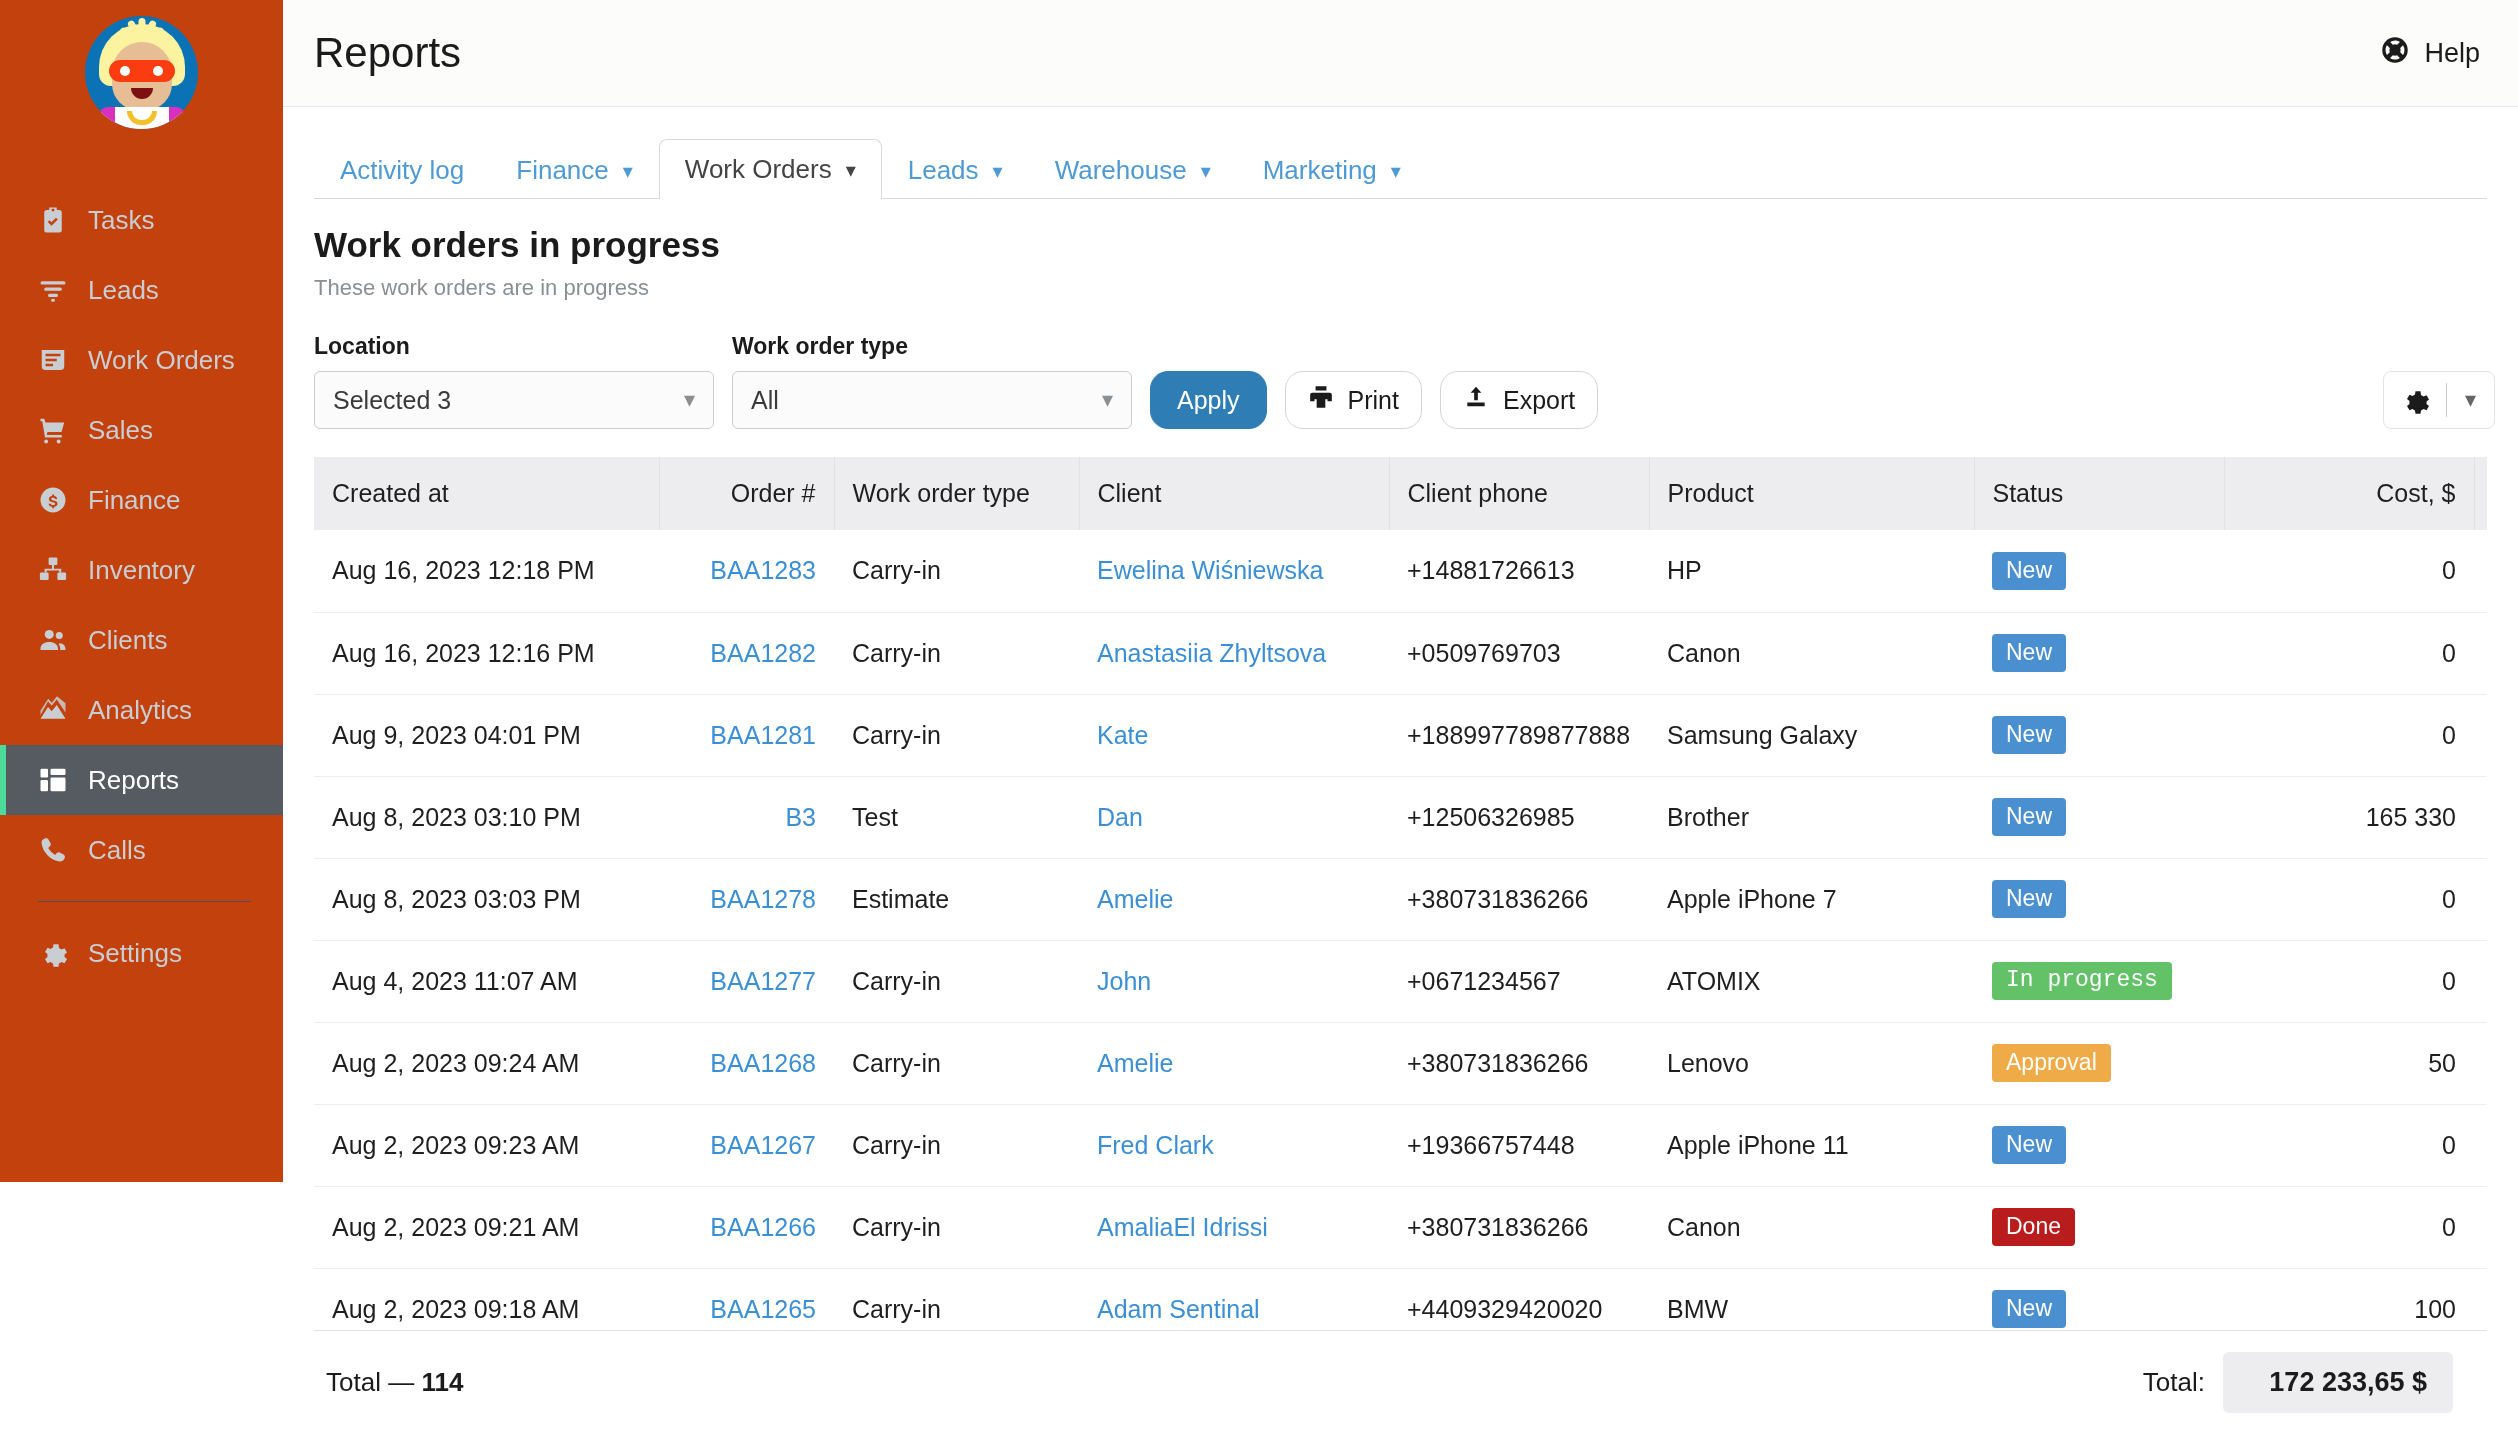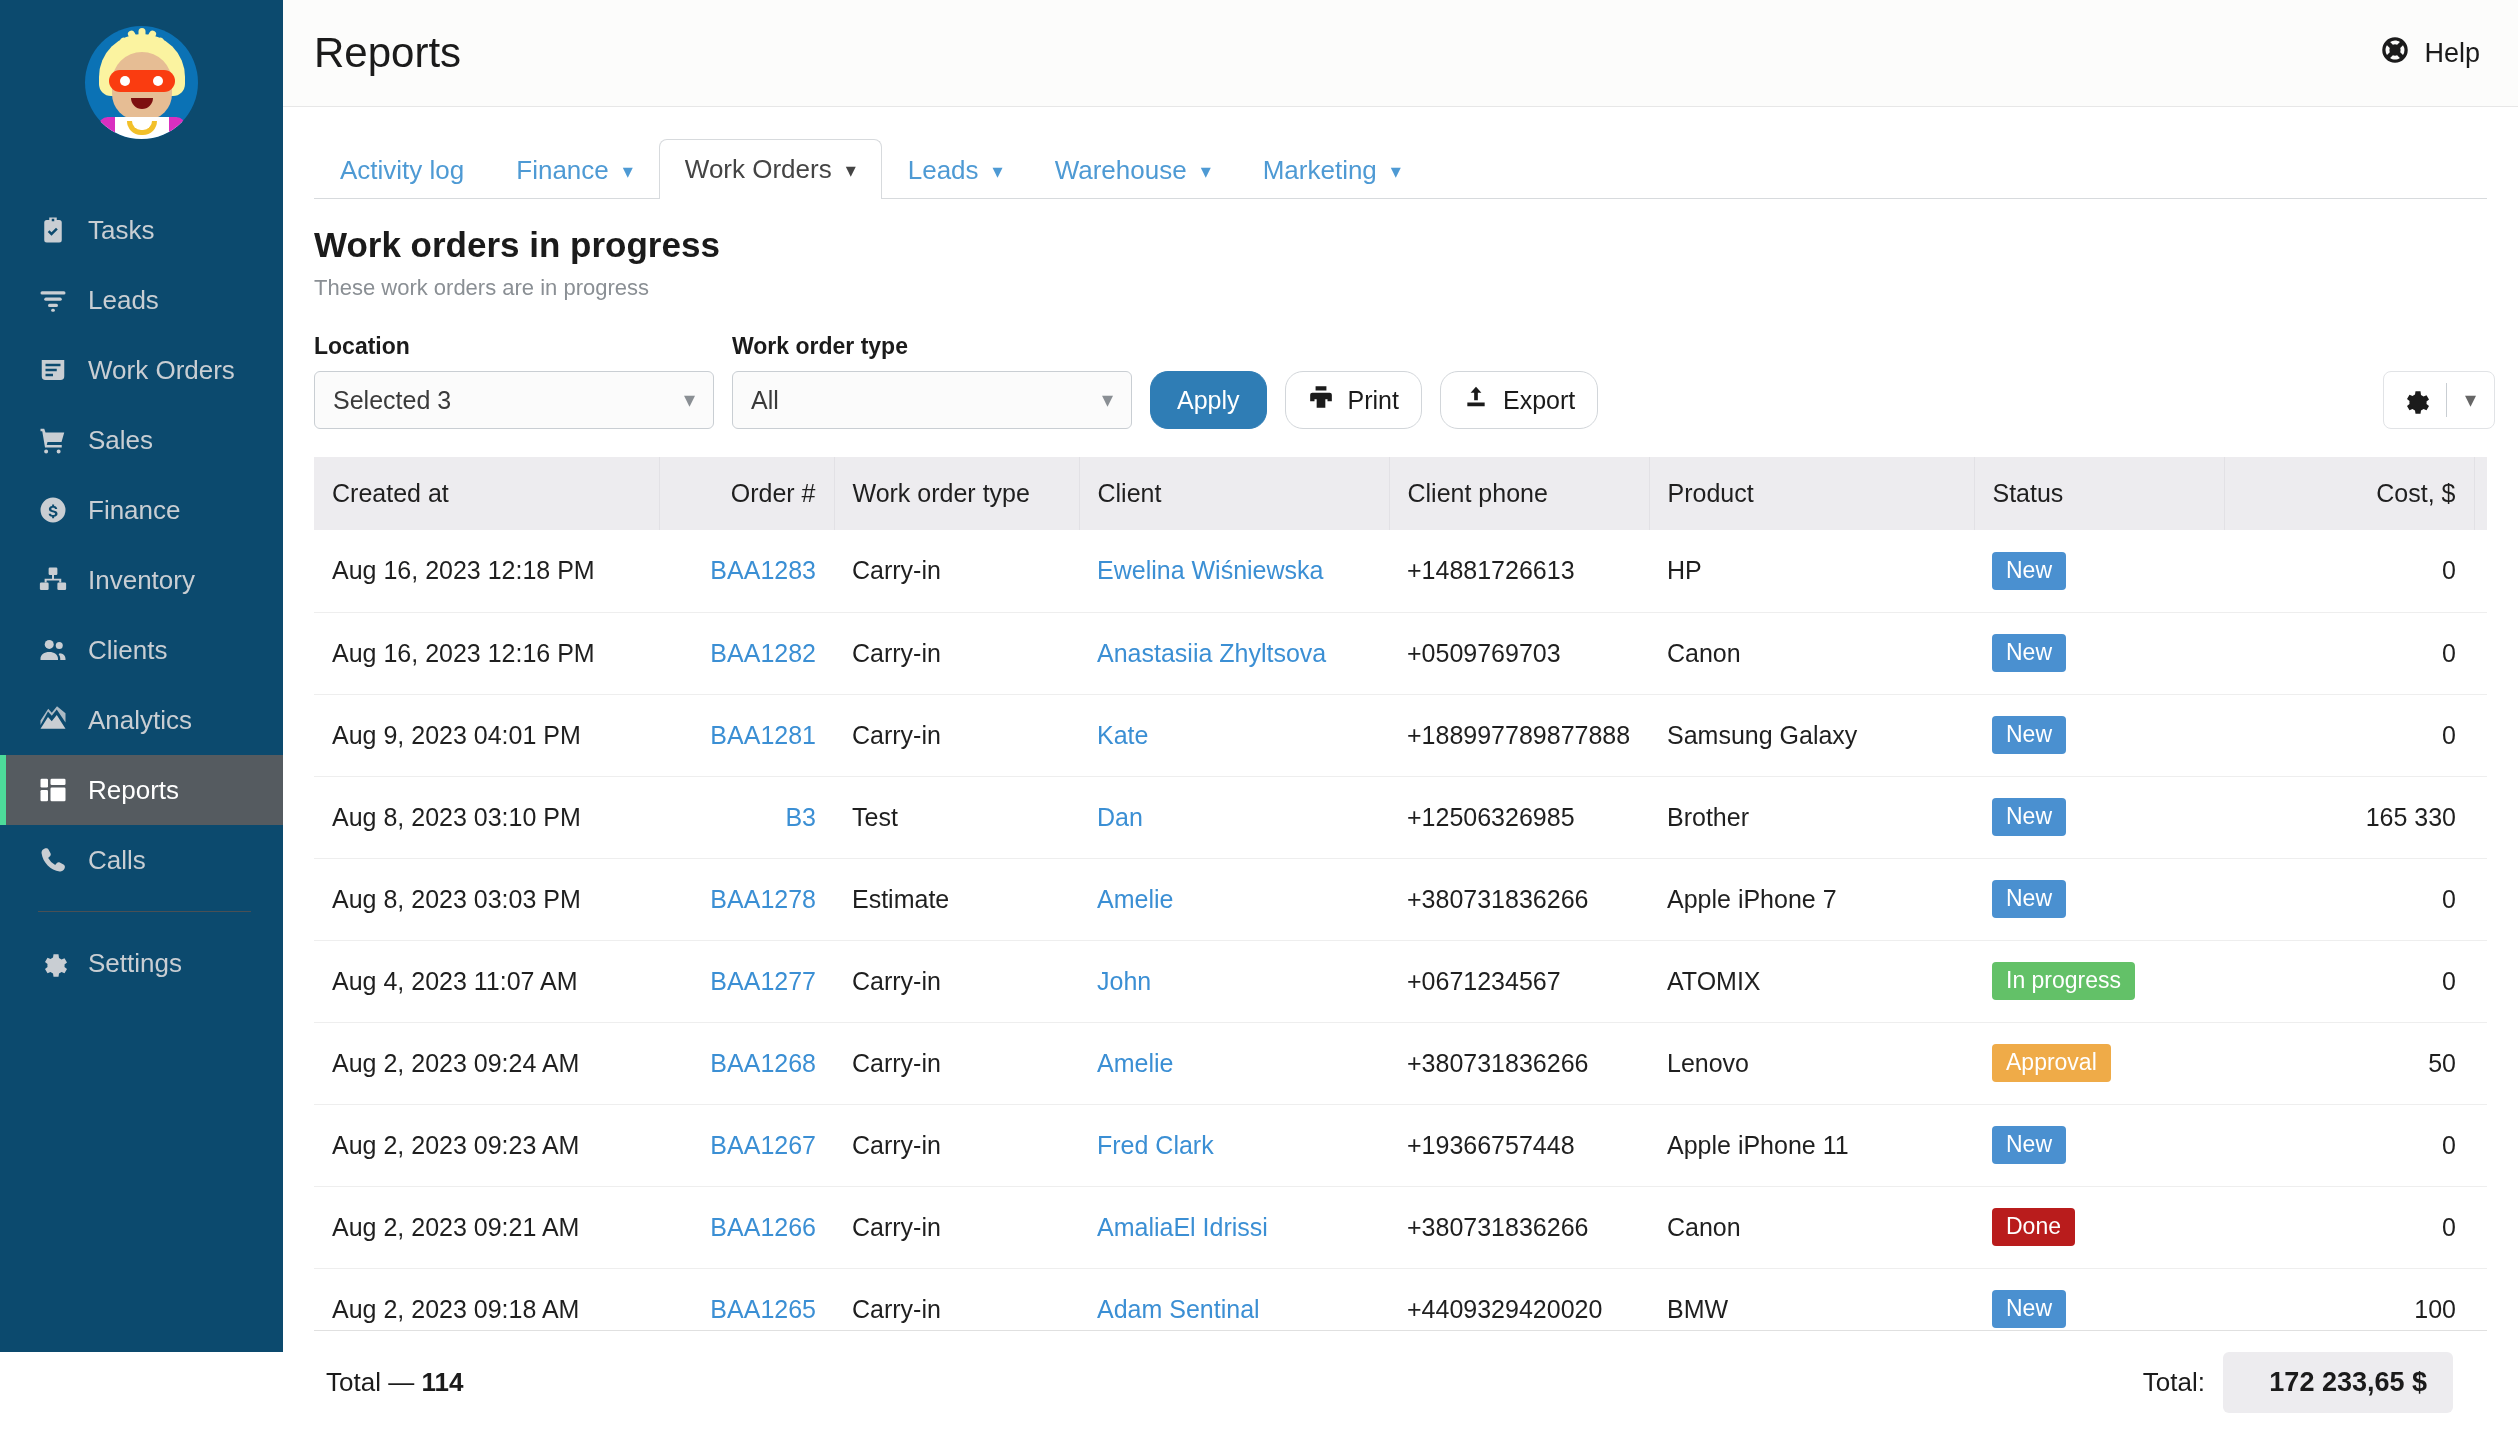--- a/index.html
+++ b/index.html
@@ -6,25 +6,25 @@
   html, body {
     width: 2518px; height: 1434px;
     font-family: "Liberation Sans", sans-serif;
     background: #ffffff;
     overflow: hidden;
   }
   .app { display: flex; width: 2518px; height: 1434px; }
 
   
   .sidebar {
-    width: 283px; min-width: 283px; height: 1352px;
-    background: #0c4a6e;
+    width: 283px; min-width: 283px; height: 1182px;
+    background: #c2410c;
     display: flex; flex-direction: column;
     align-items: stretch;
-    padding-top: 26px;
+    padding-top: 16px;
   }
   .avatar-wrap { display: flex; justify-content: center; margin-bottom: 56px; }
   .avatar {
     width: 113px; height: 113px; border-radius: 50%;
     background: #0b72b5; position: relative; overflow: hidden;
   }
   .av-hair {
     position: absolute; left: 50%; top: 8px; transform: translateX(-50%);
     width: 86px; height: 62px; border-radius: 43px 43px 12px 12px;
     background: #fbf3a0;
@@ -502,21 +502,21 @@
                 <td class="c-cost num">0</td>
                 <td class="c-extra"></td>
               </tr>
               <tr>
                 <td class="c-created">Aug 4, 2023 11:07 AM</td>
                 <td class="c-order num"><a>BAA1277</a></td>
                 <td class="c-type">Carry-in</td>
                 <td class="c-client"><a>John</a></td>
                 <td class="c-phone">+0671234567</td>
                 <td class="c-product">ATOMIX</td>
-                <td class="c-status"><span class="badge" style="background: rgb(99, 193, 104);">In progress</span></td>
+                <td class="c-status"><span class="badge" style="background: rgb(99, 193, 104); font-family: Liberation Mono, monospace;">In progress</span></td>
                 <td class="c-cost num">0</td>
                 <td class="c-extra"></td>
               </tr>
               <tr>
                 <td class="c-created">Aug 2, 2023 09:24 AM</td>
                 <td class="c-order num"><a>BAA1268</a></td>
                 <td class="c-type">Carry-in</td>
                 <td class="c-client"><a>Amelie</a></td>
                 <td class="c-phone">+380731836266</td>
                 <td class="c-product">Lenovo</td>

